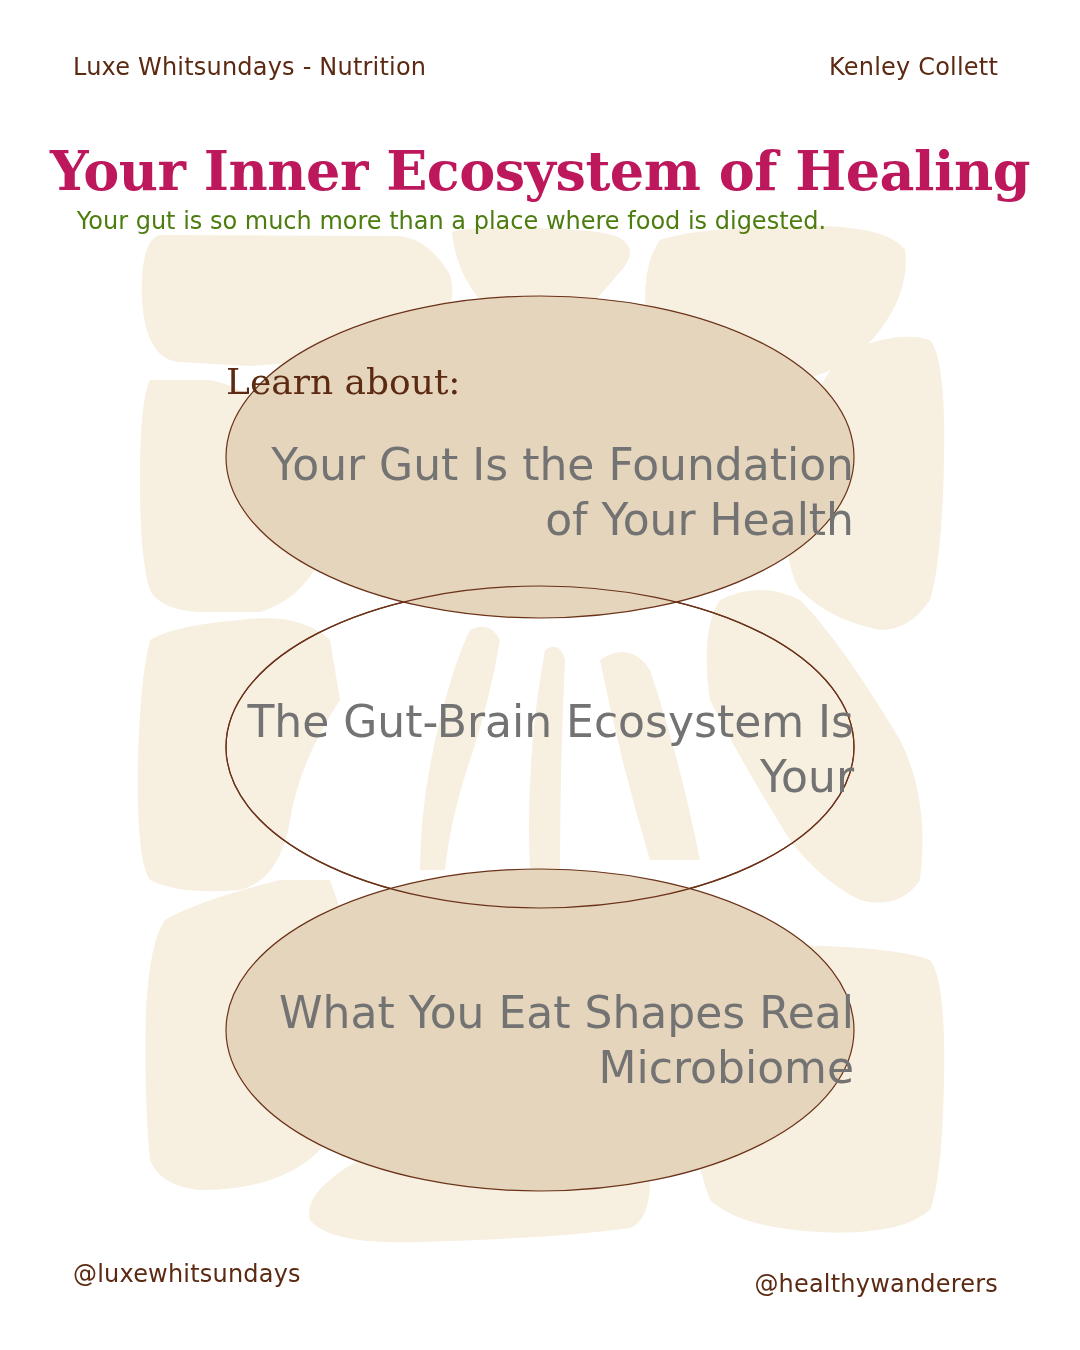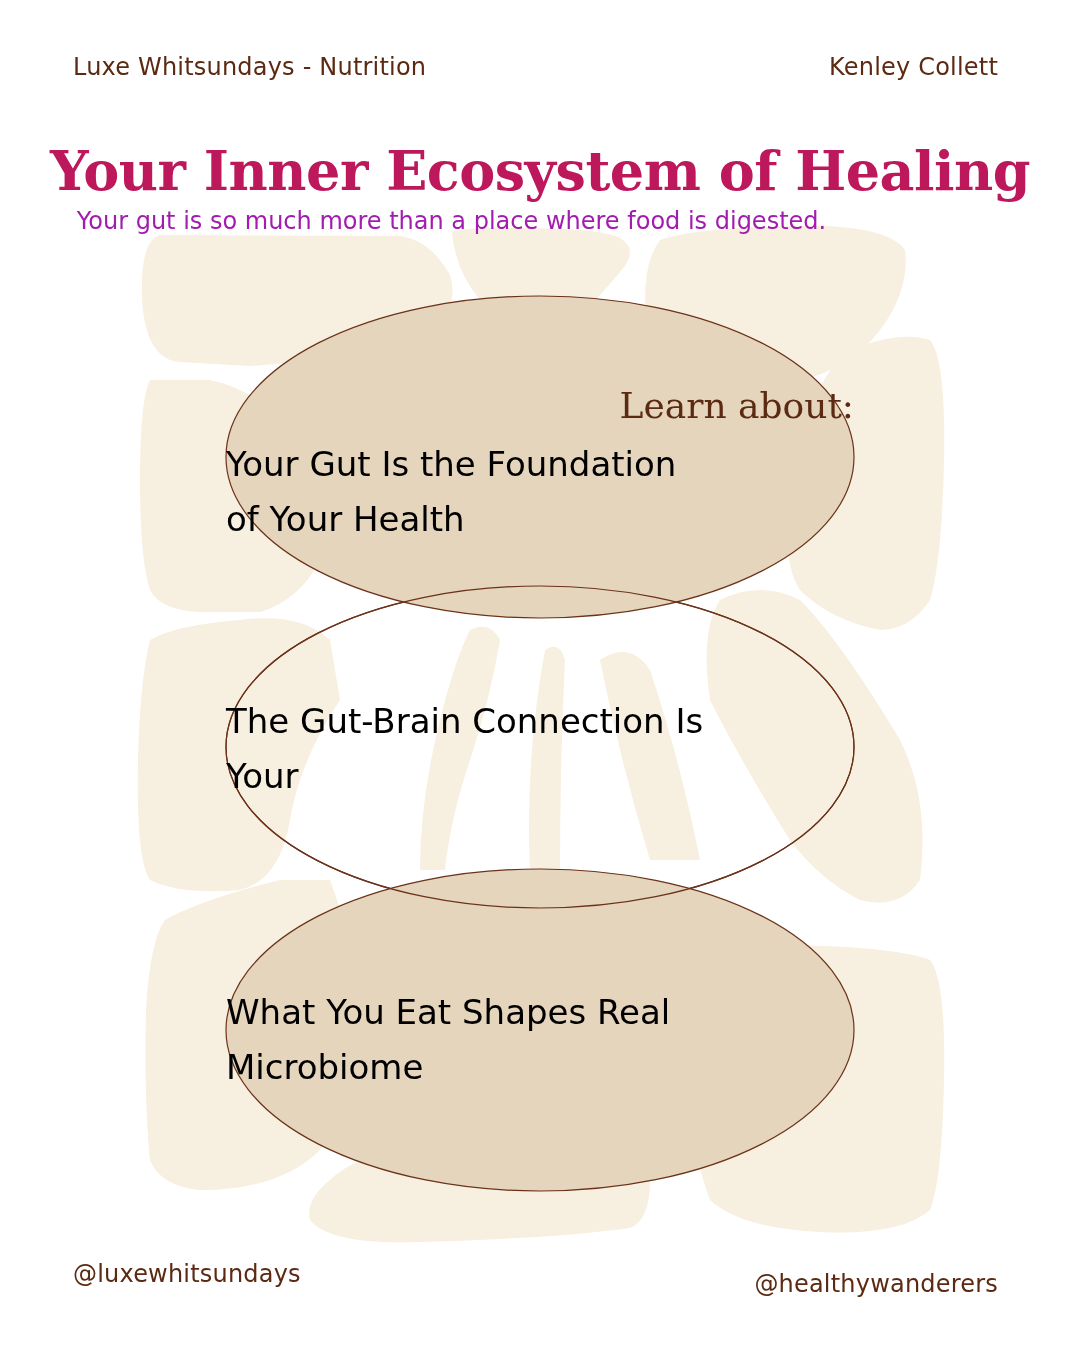--- a/index.html
+++ b/index.html
@@ -41,52 +41,51 @@
       line-height: 70px;
     }
     .subtitle {
       position: absolute;
       left: 0;
       top: 206px;
       width: 903px;
       text-align: center;
       font-family: "DejaVu Sans", sans-serif;
       font-size: 24px;
-      color: #a21caf;
+      color: #4d7c0f;
       line-height: 30px;
     }
     .bg-svg {
       position: absolute;
       left: 0;
       top: 0;
       width: 1080px;
       height: 1350px;
     }
     .oval-text {
       position: absolute;
       left: 226px;
       width: 628px;
-      text-align: left;
+      text-align: right;
       font-family: "DejaVu Sans", sans-serif;
-      font-size: 34px;
+      font-size: 44px;
       line-height: 55px;
-      color: #000000;
+      color: #737373;
     }
     .oval-text .item-line { display: block; }
     .learn {
       position: absolute;
       left: 226px;
       width: 628px;
       top: 358px;
-      text-align: right;
+      text-align: left;
       font-family: "DejaVu Serif", serif;
       font-size: 36px;
       line-height: 48px;
       color: #5c2a12;
-      margin-top: 24px;
     }
     .t1 { top: 437px; }
     .t2 { top: 694px; }
     .t3 { top: 985px; }
   </style>
 </head>
 <body>
 
 <svg class="bg-svg" viewBox="0 0 1080 1350" xmlns="http://www.w3.org/2000/svg">
   <g fill="#f7efdf">
@@ -134,21 +133,21 @@
 <div class="subtitle">Your gut is so much more than a place where food is digested.</div>
 
 <div class="learn">Learn about:</div>
 
 <div class="oval-text t1">
   <span class="item-line">Your Gut Is the Foundation</span>
   <span class="item-line">of Your Health</span>
 </div>
 
 <div class="oval-text t2">
-  <span class="item-line">The Gut-Brain Connection Is</span>
+  <span class="item-line">The Gut-Brain Ecosystem Is</span>
   <span class="item-line">Your</span>
 </div>
 
 <div class="oval-text t3">
   <span class="item-line">What You Eat Shapes Real</span>
   <span class="item-line">Microbiome</span>
 </div>
 
 <div class="corner bl">@luxewhitsundays</div>
 <div class="corner br">@healthywanderers</div>

